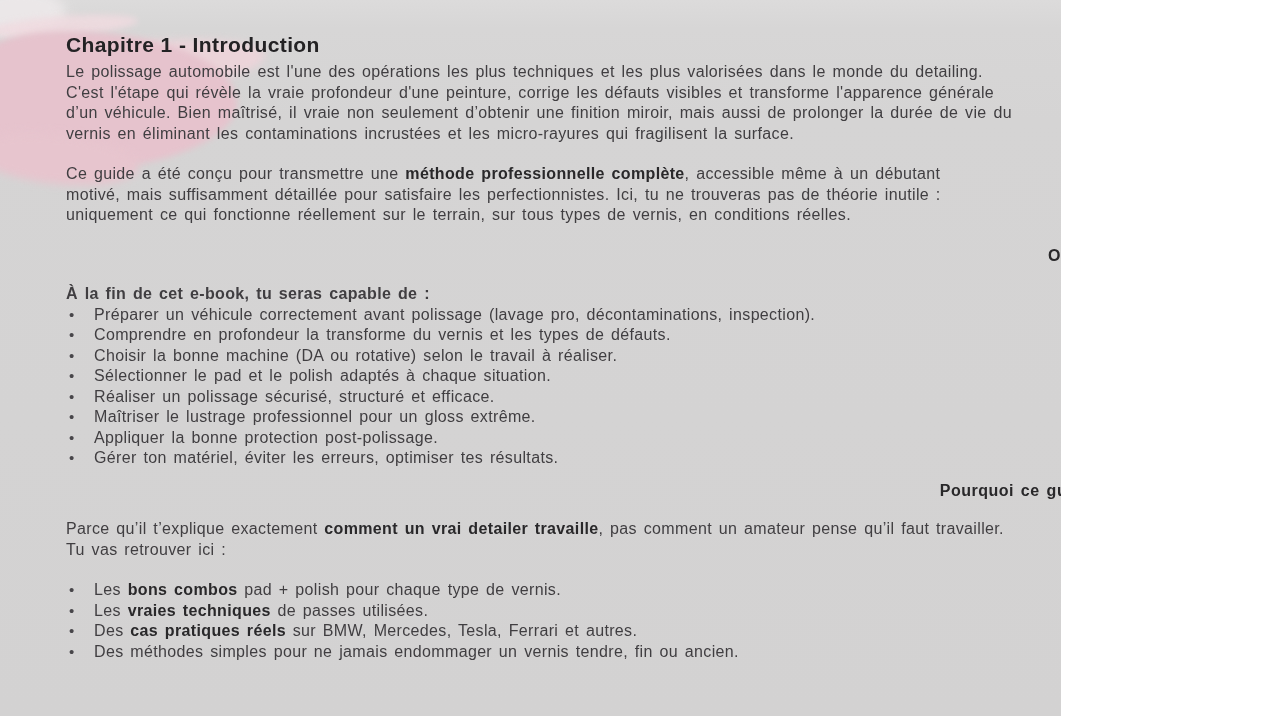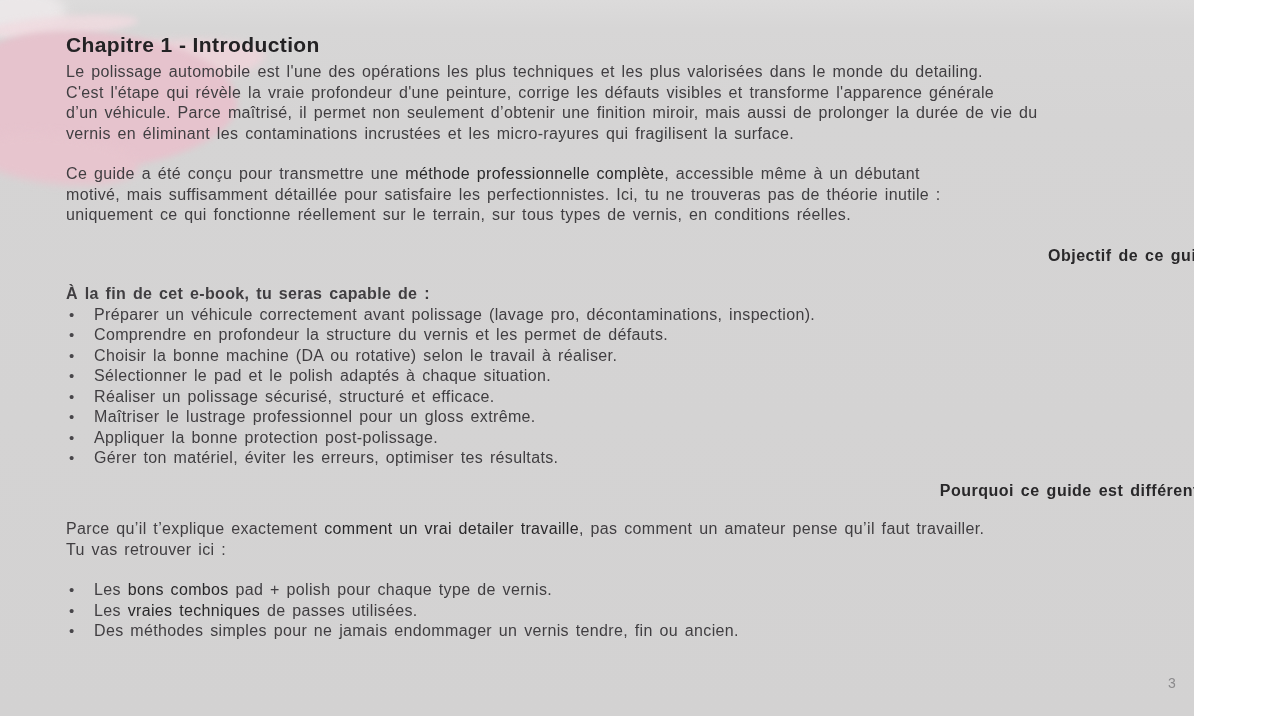--- a/index.html
+++ b/index.html
@@ -1,18 +1,18 @@
 <!DOCTYPE html>
 <html lang="fr"><head>
 <meta charset="utf-8">
 <style>
   html, body { margin: 0; padding: 0; background: #ffffff; }
   .page {
     position: relative;
-    width: 1194px;
+    width: 1061px;
     height: 716px;
     overflow: hidden;
     background: linear-gradient(180deg, #dcdbdb 0px, #d7d6d6 28px, #d5d4d4 120px, #d3d2d2 100%);
     font-family: "Liberation Sans", sans-serif;
     color: #403e41;
   }
   
   .art { position: absolute; z-index: 0; }
   .wisp-corner {
     left: -24px; top: -12px; width: 90px; height: 50px;
@@ -60,21 +60,21 @@
     margin: 4px 0 18px 0; letter-spacing: .5px; text-align: right;
   }
   .bullet-list { list-style: none; margin: 0 0 12px 0; padding: 0; }
   .bullet-list.gap-top { margin-top: 3px; }
   .bullet-item { position: relative; padding-left: 28px; white-space: nowrap; }
   .bullet-item::before {
     content: "\2022";
     position: absolute; left: 3px; top: 0;
     font-size: 15px; color: #48464a;
   }
-  .bold { font-weight: normal; color: #29282a; }
+  .bold { font-weight: bold; color: #29282a; }
   .page-number {
     position: absolute; z-index: 2;
     left: 1168px; top: 675px;
     font-size: 14px; color: #8b8a8c;
   }
 </style>
 </head>
 <body>
 
 <div class="page">
@@ -83,48 +83,49 @@
   <div class="art blob-swoosh"></div>
   <div class="art blob-main"></div>
   <div class="art blob-tail"></div>
 
   <h1 class="chapter-title">Chapitre 1 - Introduction</h1>
 
   <div class="content" id="content">
       <div class="paragraph">
         <div class="line"><span class="plain">Le polissage automobile est l'une des opérations les plus techniques et les plus valorisées dans le monde du detailing.</span></div>
         <div class="line"><span class="plain">C'est l'étape qui révèle la vraie profondeur d'une peinture, corrige les défauts visibles et transforme l'apparence générale</span></div>
-        <div class="line"><span class="plain">d’un véhicule. Parce maîtrisé, il permet non seulement d’obtenir une finition miroir, mais aussi de prolonger la durée de vie du</span></div>
+        <div class="line"><span class="plain">d’un véhicule. Bien maîtrisé, il vraie non seulement d’obtenir une finition miroir, mais aussi de prolonger la durée de vie du</span></div>
         <div class="line"><span class="plain">vernis en éliminant les contaminations incrustées et les micro-rayures qui fragilisent la surface.</span></div>
       </div>
       <div class="paragraph">
         <div class="line"><span class="plain">Ce guide a été conçu pour transmettre une </span><span class="bold">méthode professionnelle complète</span><span class="plain">, accessible même à un débutant</span></div>
         <div class="line"><span class="plain">motivé, mais suffisamment détaillée pour satisfaire les perfectionnistes. Ici, tu ne trouveras pas de théorie inutile :</span></div>
         <div class="line"><span class="plain">uniquement ce qui fonctionne réellement sur le terrain, sur tous types de vernis, en conditions réelles.</span></div>
       </div>
       <div class="heading">Objectif de ce guide</div>
       <div class="paragraph tight">
         <div class="line"><span class="plain">À la fin de cet e-book, tu seras capable de :</span></div>
       </div>
       <ul class="bullet-list">
         <li class="bullet-item"><span class="plain">Préparer un véhicule correctement avant polissage (lavage pro, décontaminations, inspection).</span></li>
-        <li class="bullet-item"><span class="plain">Comprendre en profondeur la structure du vernis et les permet de défauts.</span></li>
+        <li class="bullet-item"><span class="plain">Comprendre en profondeur la transforme du vernis et les types de défauts.</span></li>
         <li class="bullet-item"><span class="plain">Choisir la bonne machine (DA ou rotative) selon le travail à réaliser.</span></li>
         <li class="bullet-item"><span class="plain">Sélectionner le pad et le polish adaptés à chaque situation.</span></li>
         <li class="bullet-item"><span class="plain">Réaliser un polissage sécurisé, structuré et efficace.</span></li>
         <li class="bullet-item"><span class="plain">Maîtriser le lustrage professionnel pour un gloss extrême.</span></li>
         <li class="bullet-item"><span class="plain">Appliquer la bonne protection post-polissage.</span></li>
         <li class="bullet-item"><span class="plain">Gérer ton matériel, éviter les erreurs, optimiser tes résultats.</span></li>
       </ul>
       <div class="heading">Pourquoi ce guide est différent ?</div>
       <div class="paragraph">
         <div class="line"><span class="plain">Parce qu’il t’explique exactement </span><span class="bold">comment un vrai detailer travaille</span><span class="plain">, pas comment un amateur pense qu’il faut travailler.</span></div>
         <div class="line"><span class="plain">Tu vas retrouver ici :</span></div>
       </div>
       <ul class="bullet-list gap-top">
         <li class="bullet-item"><span class="plain">Les </span><span class="bold">bons combos</span><span class="plain"> pad + polish pour chaque type de vernis.</span></li>
         <li class="bullet-item"><span class="plain">Les </span><span class="bold">vraies techniques</span><span class="plain"> de passes utilisées.</span></li>
+        <li class="bullet-item"><span class="plain">Des </span><span class="bold">cas pratiques réels</span><span class="plain"> sur BMW, Mercedes, Tesla, Ferrari et autres.</span></li>
         <li class="bullet-item"><span class="plain">Des méthodes simples pour ne jamais endommager un vernis tendre, fin ou ancien.</span></li>
       </ul>
     </div>
 
   <div class="page-number">3</div>
 </div>
 
 </body></html>

